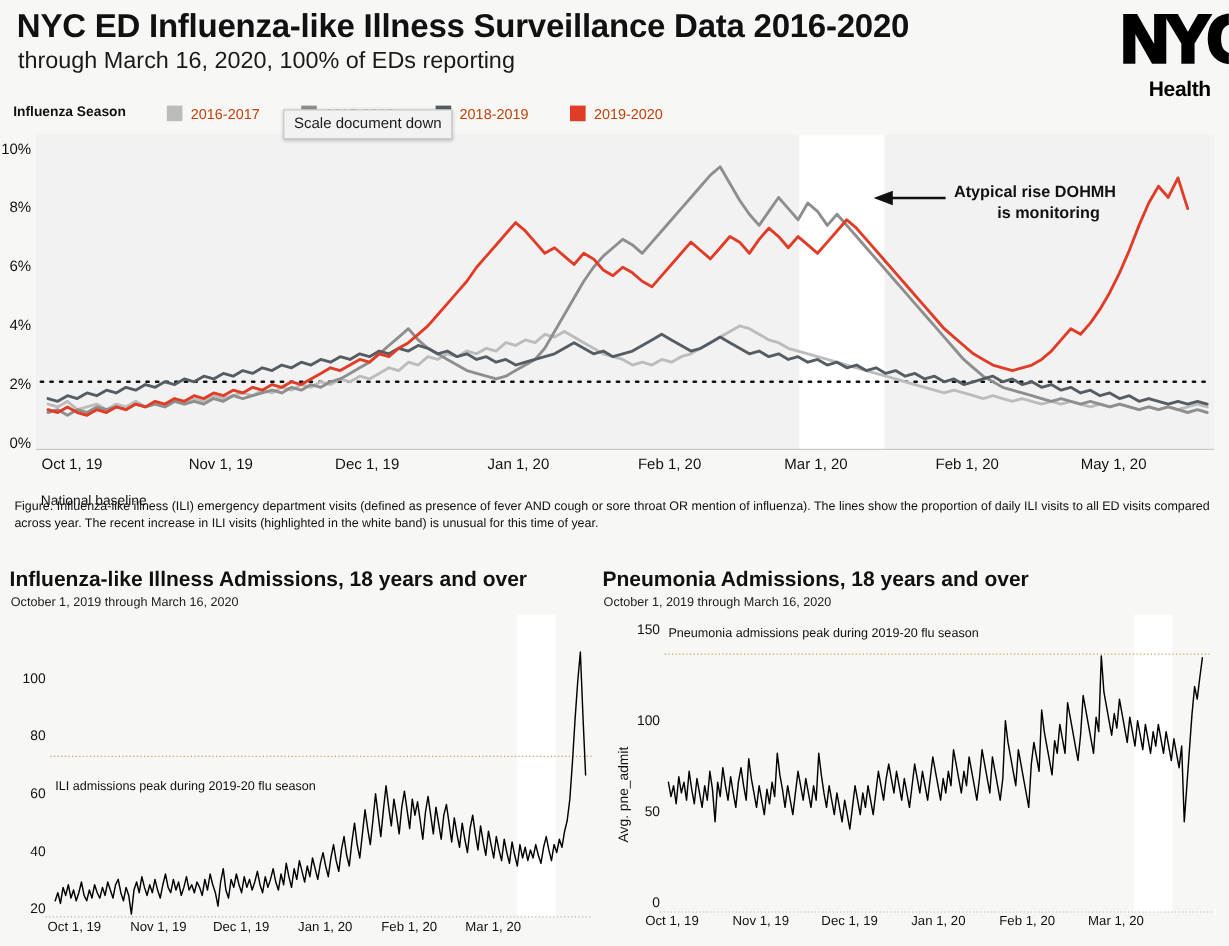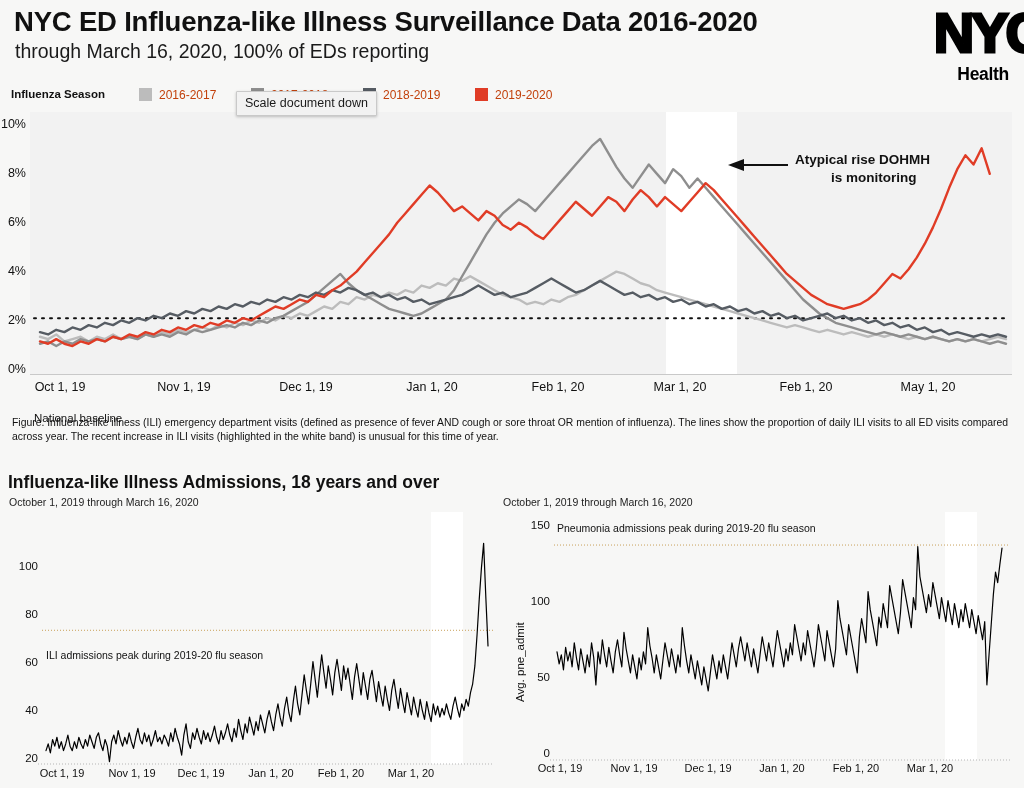--- a/index.html
+++ b/index.html
@@ -209,20 +209,21 @@
     <div class="sub-xlab" style="left:14px;top:255px;width:80px;">Oct 1, 19</div>
     <div class="sub-xlab" style="left:84px;top:255px;width:80px;">Nov 1, 19</div>
     <div class="sub-xlab" style="left:153px;top:255px;width:80px;">Dec 1, 19</div>
     <div class="sub-xlab" style="left:223px;top:255px;width:80px;">Jan 1, 20</div>
     <div class="sub-xlab" style="left:293px;top:255px;width:80px;">Feb 1, 20</div>
     <div class="sub-xlab" style="left:363px;top:255px;width:80px;">Mar 1, 20</div>
   </div>
 </div>
 
 <div class="sub" style="left:502px;width:522px;">
+  <div class="sub-title">Pneumonia Admissions, 18 years and over</div>
   <div class="sub-sub">October 1, 2019 through March 16, 2020</div>
 
   <div class="sub-plot" style="left:0;width:522px;">
     <svg id="pne-svg" width="522" height="270" style="position:absolute;left:0;top:0;">
         <rect x="443" y="0" width="32" height="248" fill="#ffffff"></rect>
         <line x1="48" y1="248" x2="508" y2="248" stroke="#b5b5b5" stroke-width="1" stroke-dasharray="1,2"></line>
         <line x1="52" y1="33.03870967741935" x2="508" y2="33.03870967741935" stroke="#c8a05a" stroke-width="1" stroke-dasharray="1,2"></line>
         <polyline points="55.00,139.77 57.16,151.79 59.32,142.77 61.48,157.81 63.64,135.26 65.80,148.79 67.96,139.77 70.12,154.80 72.28,130.75 74.44,145.78 76.60,157.81 78.76,136.76 80.92,148.79 83.08,160.81 85.24,142.77 87.40,154.80 89.56,130.75 91.72,145.78 93.88,172.84 96.04,139.77 98.20,151.79 100.36,127.74 102.52,142.77 104.68,154.80 106.84,135.26 109.00,148.79 111.17,160.81 113.33,139.77 115.49,127.74 117.65,142.77 119.81,154.80 121.97,120.23 124.13,136.76 126.29,148.79 128.45,160.81 130.61,142.77 132.77,154.80 134.93,166.83 137.09,145.78 139.25,157.81 141.41,139.77 143.57,151.79 145.73,115.72 147.89,133.75 150.05,145.78 152.21,160.81 154.37,142.77 156.53,154.80 158.69,166.83 160.85,148.79 163.01,130.75 165.17,142.77 167.33,154.80 169.49,136.76 171.65,148.79 173.81,160.81 175.97,142.77 178.13,154.80 180.29,115.72 182.45,133.75 184.61,148.79 186.77,160.81 188.93,142.77 191.09,154.80 193.25,166.83 195.41,148.79 197.57,160.81 199.73,172.84 201.89,154.80 204.05,166.83 206.21,178.85 208.37,160.81 210.53,142.77 212.69,154.80 214.85,166.83 217.01,148.79 219.17,160.81 221.33,142.77 223.50,154.80 225.66,166.83 227.82,148.79 229.98,130.75 232.14,142.77 234.30,154.80 236.46,136.76 238.62,124.74 240.78,136.76 242.94,148.79 245.10,130.75 247.26,142.77 249.42,154.80 251.58,136.76 253.74,148.79 255.90,160.81 258.06,142.77 260.22,124.74 262.38,136.76 264.54,148.79 266.70,130.75 268.86,142.77 271.02,154.80 273.18,136.76 275.34,118.72 277.50,130.75 279.66,142.77 281.82,154.80 283.98,136.76 286.14,148.79 288.30,130.75 290.46,142.77 292.62,112.71 294.78,124.74 296.94,136.76 299.10,148.79 301.26,130.75 303.42,142.77 305.58,118.72 307.74,130.75 309.90,142.77 312.06,154.80 314.22,136.76 316.38,112.71 318.54,124.74 320.70,136.76 322.86,148.79 325.02,118.72 327.18,130.75 329.34,142.77 331.50,154.80 333.67,136.76 335.83,88.66 337.99,106.70 340.15,118.72 342.31,130.75 344.47,142.77 346.63,112.71 348.79,124.74 350.95,136.76 353.11,148.79 355.27,160.81 357.43,124.74 359.59,106.70 361.75,118.72 363.91,130.75 366.07,79.64 368.23,97.68 370.39,109.70 372.55,121.73 374.71,133.75 376.87,105.19 379.03,115.72 381.19,91.66 383.35,103.69 385.51,115.72 387.67,73.63 389.83,85.65 391.99,97.68 394.15,109.70 396.31,121.73 398.47,100.68 400.63,67.61 402.79,79.64 404.95,91.66 407.11,103.69 409.27,115.72 411.43,85.65 413.59,97.68 415.75,34.54 417.91,64.61 420.07,76.63 422.23,88.66 424.39,100.68 426.55,82.65 428.71,94.67 430.87,70.62 433.03,82.65 435.19,94.67 437.35,106.70 439.51,85.65 441.67,97.68 443.83,109.70 446.00,88.66 448.16,100.68 450.32,112.71 452.48,91.66 454.64,103.69 456.80,115.72 458.96,97.68 461.12,109.70 463.28,91.66 465.44,103.69 467.60,115.72 469.76,97.68 471.92,109.70 474.08,121.73 476.24,103.69 478.40,115.72 480.56,127.74 482.72,109.70 484.88,172.84 487.04,142.77 489.20,112.71 491.36,82.65 493.52,60.10 495.68,70.62 497.84,52.58 500.00,36.05" fill="none" stroke="#000" stroke-width="1.2" stroke-linejoin="round" stroke-linecap="round"></polyline>
       </svg>
 

